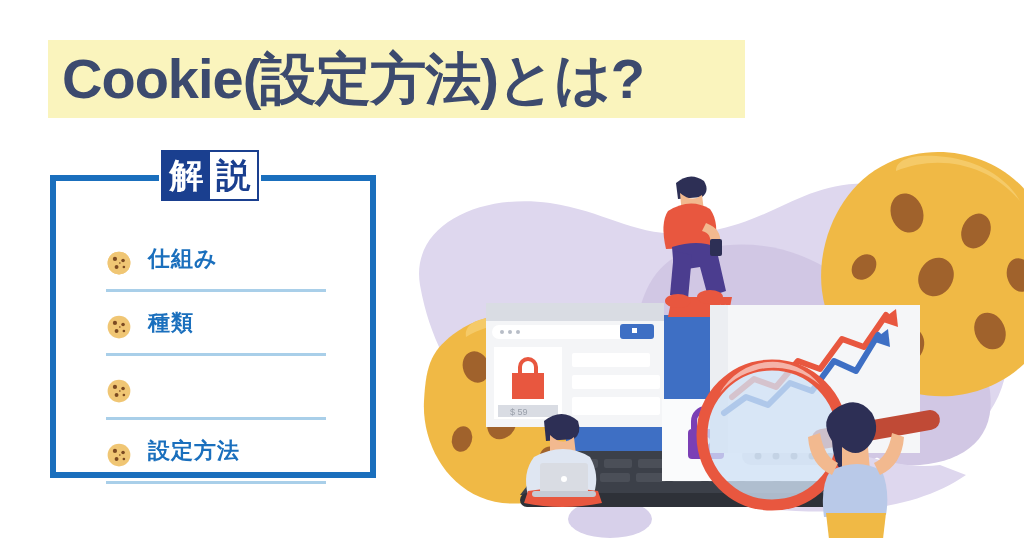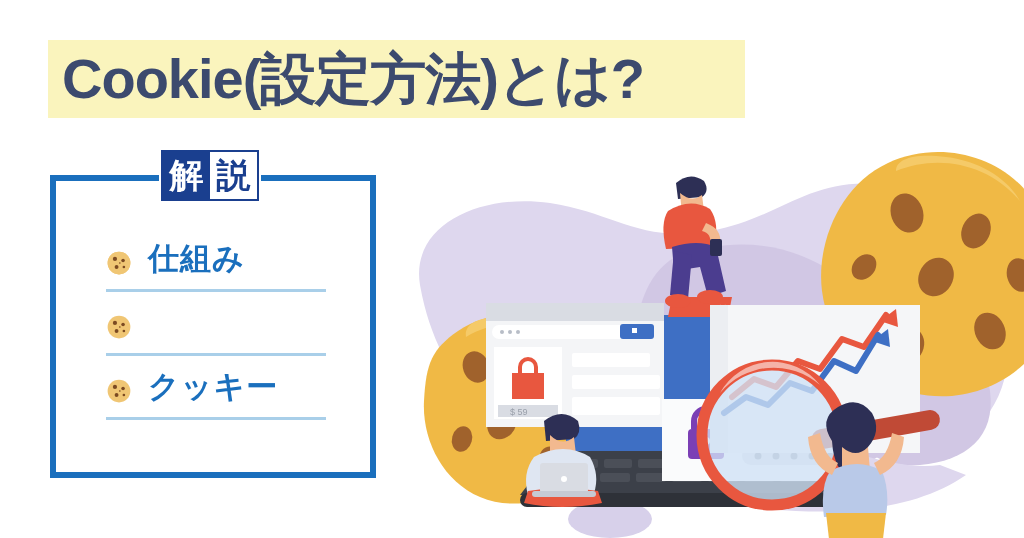--- a/index.html
+++ b/index.html
@@ -104,21 +104,21 @@
   .cookie-bullet {
     width: 26px;
     height: 26px;
     margin-right: 16px;
     flex: 0 0 auto;
     position: relative;
     top: 2px;
   }
   .list-label {
     color: #1a6fbd;
-    font-size: 31px;
+    font-size: 22px;
     font-weight: bold;
     letter-spacing: 1px;
     white-space: nowrap;
     position: relative;
     top: -2px;
   }
 
   
   .illustration {
     position: absolute;
@@ -152,20 +152,31 @@
         <path d="M16 2a14 14 0 0 0-14 14 14 14 0 0 0 14 14 14 14 0 0 0 14-14A14 14 0 0 0 16 2z" fill="#f0c674"></path>
         <circle cx="11" cy="11" r="2.6" fill="#7b4a22"></circle>
         <circle cx="21" cy="13" r="2.2" fill="#7b4a22"></circle>
         <circle cx="13" cy="21" r="2.4" fill="#7b4a22"></circle>
         <circle cx="22" cy="21" r="1.6" fill="#7b4a22"></circle>
         <circle cx="17" cy="16" r="1.1" fill="#a0713a"></circle>
       </svg>
       <span class="list-label">仕組み</span>
     </div>
 
+    <div class="list-item">
+      <svg class="cookie-bullet" viewBox="0 0 32 32">
+        <circle cx="16" cy="16" r="14" fill="#f0c674"></circle>
+        <circle cx="11" cy="11" r="2.6" fill="#7b4a22"></circle>
+        <circle cx="21" cy="13" r="2.2" fill="#7b4a22"></circle>
+        <circle cx="13" cy="21" r="2.4" fill="#7b4a22"></circle>
+        <circle cx="22" cy="21" r="1.6" fill="#7b4a22"></circle>
+        <circle cx="17" cy="16" r="1.1" fill="#a0713a"></circle>
+      </svg>
+      <span class="list-label">種類</span>
+    </div>
 
     <div class="list-item">
       <svg class="cookie-bullet" viewBox="0 0 32 32">
         <circle cx="16" cy="16" r="14" fill="#f0c674"></circle>
         <circle cx="11" cy="11" r="2.6" fill="#7b4a22"></circle>
         <circle cx="21" cy="13" r="2.2" fill="#7b4a22"></circle>
         <circle cx="13" cy="21" r="2.4" fill="#7b4a22"></circle>
         <circle cx="22" cy="21" r="1.6" fill="#7b4a22"></circle>
         <circle cx="17" cy="16" r="1.1" fill="#a0713a"></circle>
       </svg>
@@ -173,21 +184,21 @@
 
     <div class="list-item">
       <svg class="cookie-bullet" viewBox="0 0 32 32">
         <circle cx="16" cy="16" r="14" fill="#f0c674"></circle>
         <circle cx="11" cy="11" r="2.6" fill="#7b4a22"></circle>
         <circle cx="21" cy="13" r="2.2" fill="#7b4a22"></circle>
         <circle cx="13" cy="21" r="2.4" fill="#7b4a22"></circle>
         <circle cx="22" cy="21" r="1.6" fill="#7b4a22"></circle>
         <circle cx="17" cy="16" r="1.1" fill="#a0713a"></circle>
       </svg>
-      <span class="list-label">クッキー</span>
+      <span class="list-label">設定方法</span>
     </div>
 
   </div>
 
   <div class="illustration">
     <svg width="644" height="418" viewBox="0 0 644 418" xmlns="http://www.w3.org/2000/svg">
 
       <g>
         <path d="M40 150 C30 90 100 58 170 68 C235 78 260 108 330 96 C400 84 430 40 505 50 C580 60 620 110 628 180 C636 250 610 300 552 318 C500 334 470 300 420 312 C360 326 340 364 262 362 C180 360 120 330 96 282 C70 232 50 206 40 150 Z" fill="#ded7ee"></path>
         <path d="M300 120 C360 100 420 108 470 150 C520 192 540 250 522 292 C504 334 450 348 392 338 C334 328 300 300 272 268 C244 236 250 140 300 120 Z" fill="#d1c7e4"></path>

